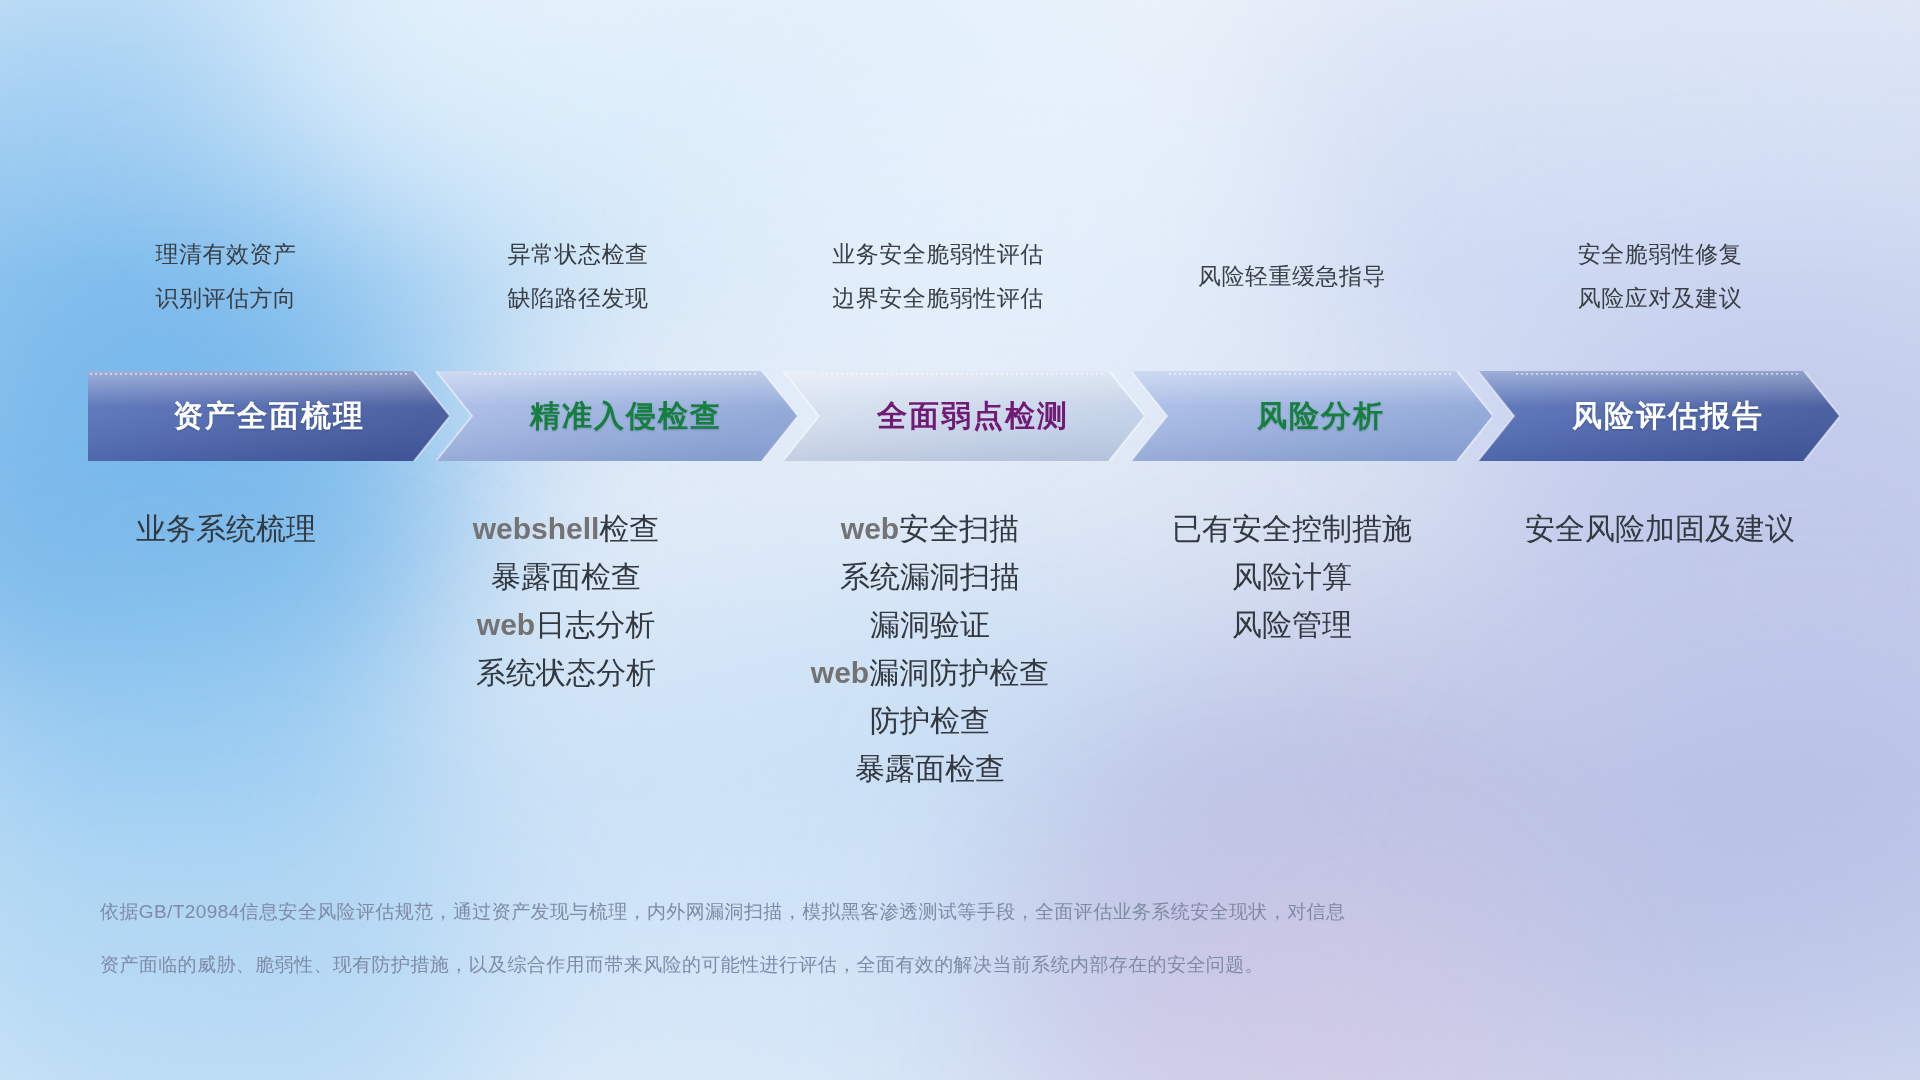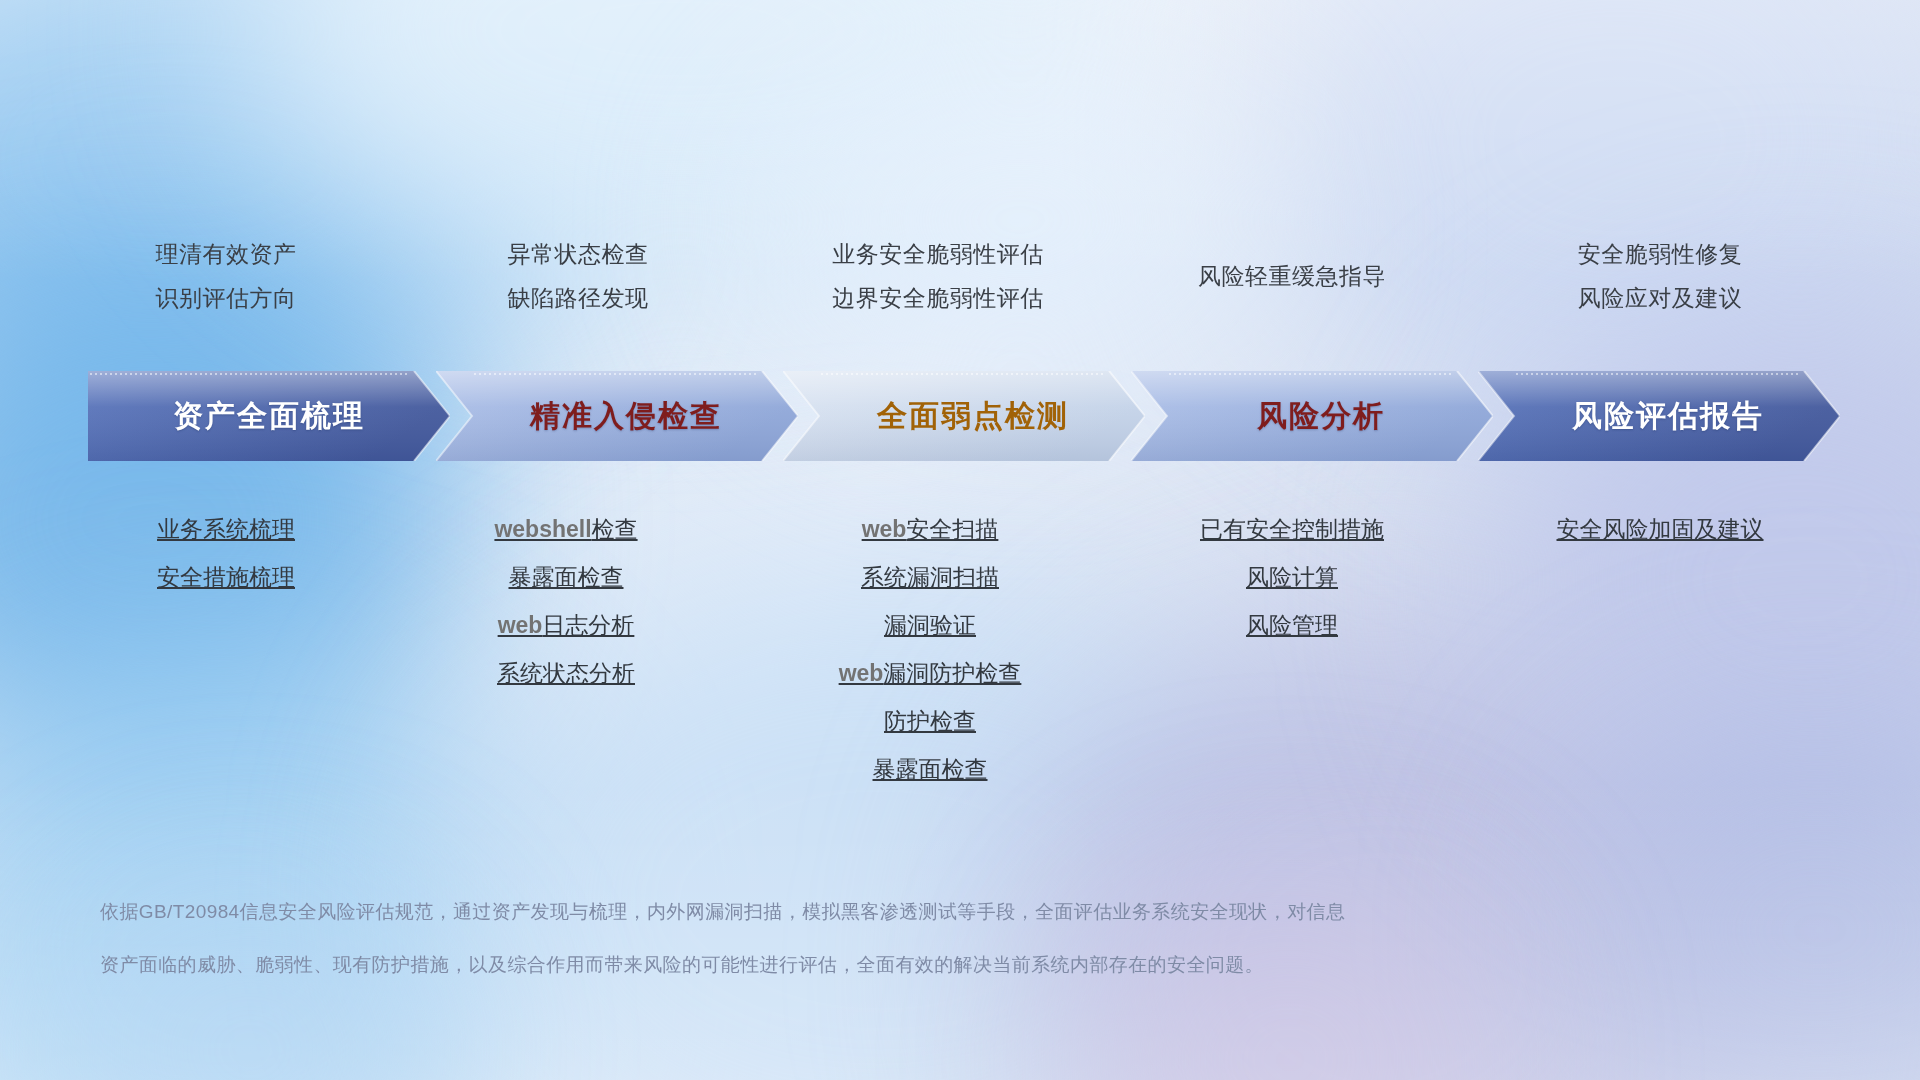--- a/index.html
+++ b/index.html
@@ -51,30 +51,29 @@
   .arrow {
     position:absolute; top:0; height:90px;
     display:flex; align-items:center; justify-content:center;
   }
   .arrow .shape { position:absolute; inset:0; }
   .arrow .label {
     position:relative; z-index:3;
     font-size:30px; font-weight:bold; letter-spacing:2px; white-space:nowrap;
   }
   .arrow.dark   .label { color:#ffffff; text-shadow:0 1px 2px rgba(30,50,100,.35); }
-  .arrow.mid    .label { color:#7f1d1d; text-shadow:0 1px 2px rgba(40,60,110,.30); }
-  .arrow.pale   .label { color:#a16207; }
+  .arrow.mid    .label { color:#15803d; text-shadow:0 1px 2px rgba(40,60,110,.30); }
+  .arrow.pale   .label { color:#701a75; }
 
   
   .bottom-zone { position:absolute; left:0; top:505px; width:1920px; }
   .col-bot { position:absolute; text-align:center; }
   .col-bot .item {
-    font-size:23px; color:#333940; line-height:48px; white-space:nowrap;
+    font-size:30px; color:#333940; line-height:48px; white-space:nowrap;
     font-weight:400;
-    text-decoration:underline;
   }
   .col-bot .item b { font-weight:bold; color:#737373; }
 
   
   .footer {
     position:absolute; left:100px; top:875px; width:1520px;
     font-size:19px; line-height:33px; color:#7f8ba6; letter-spacing:.4px;
   }
   .footer .ln { display:block;margin-top:20px; }
 </style>
@@ -225,21 +224,20 @@
             <polyline points="0,0 36,45 0,90" fill="none" stroke="#ffffff" stroke-opacity="0.5" stroke-width="2"></polyline>
             <line x1="38" y1="3" x2="320" y2="3" stroke="#ffffff" stroke-opacity="0.5" stroke-width="2" stroke-dasharray="2 3"></line>
           </svg></div>
         <div class="label" style="margin-left: 18px;">风险评估报告</div>
       </div>
     </div>
 
   <div class="bottom-zone" id="bottom-zone">
       <div class="col-bot" style="left: 16px; width: 420px;">
         <div class="item">业务系统梳理</div>
-        <div class="item">安全措施梳理</div>
       </div>
       <div class="col-bot" style="left: 356px; width: 420px;">
         <div class="item"><b>webshell</b><span>检查</span></div>
         <div class="item">暴露面检查</div>
         <div class="item"><b>web</b><span>日志分析</span></div>
         <div class="item">系统状态分析</div>
       </div>
       <div class="col-bot" style="left: 720px; width: 420px;">
         <div class="item"><b>web</b><span>安全扫描</span></div>
         <div class="item">系统漏洞扫描</div>

